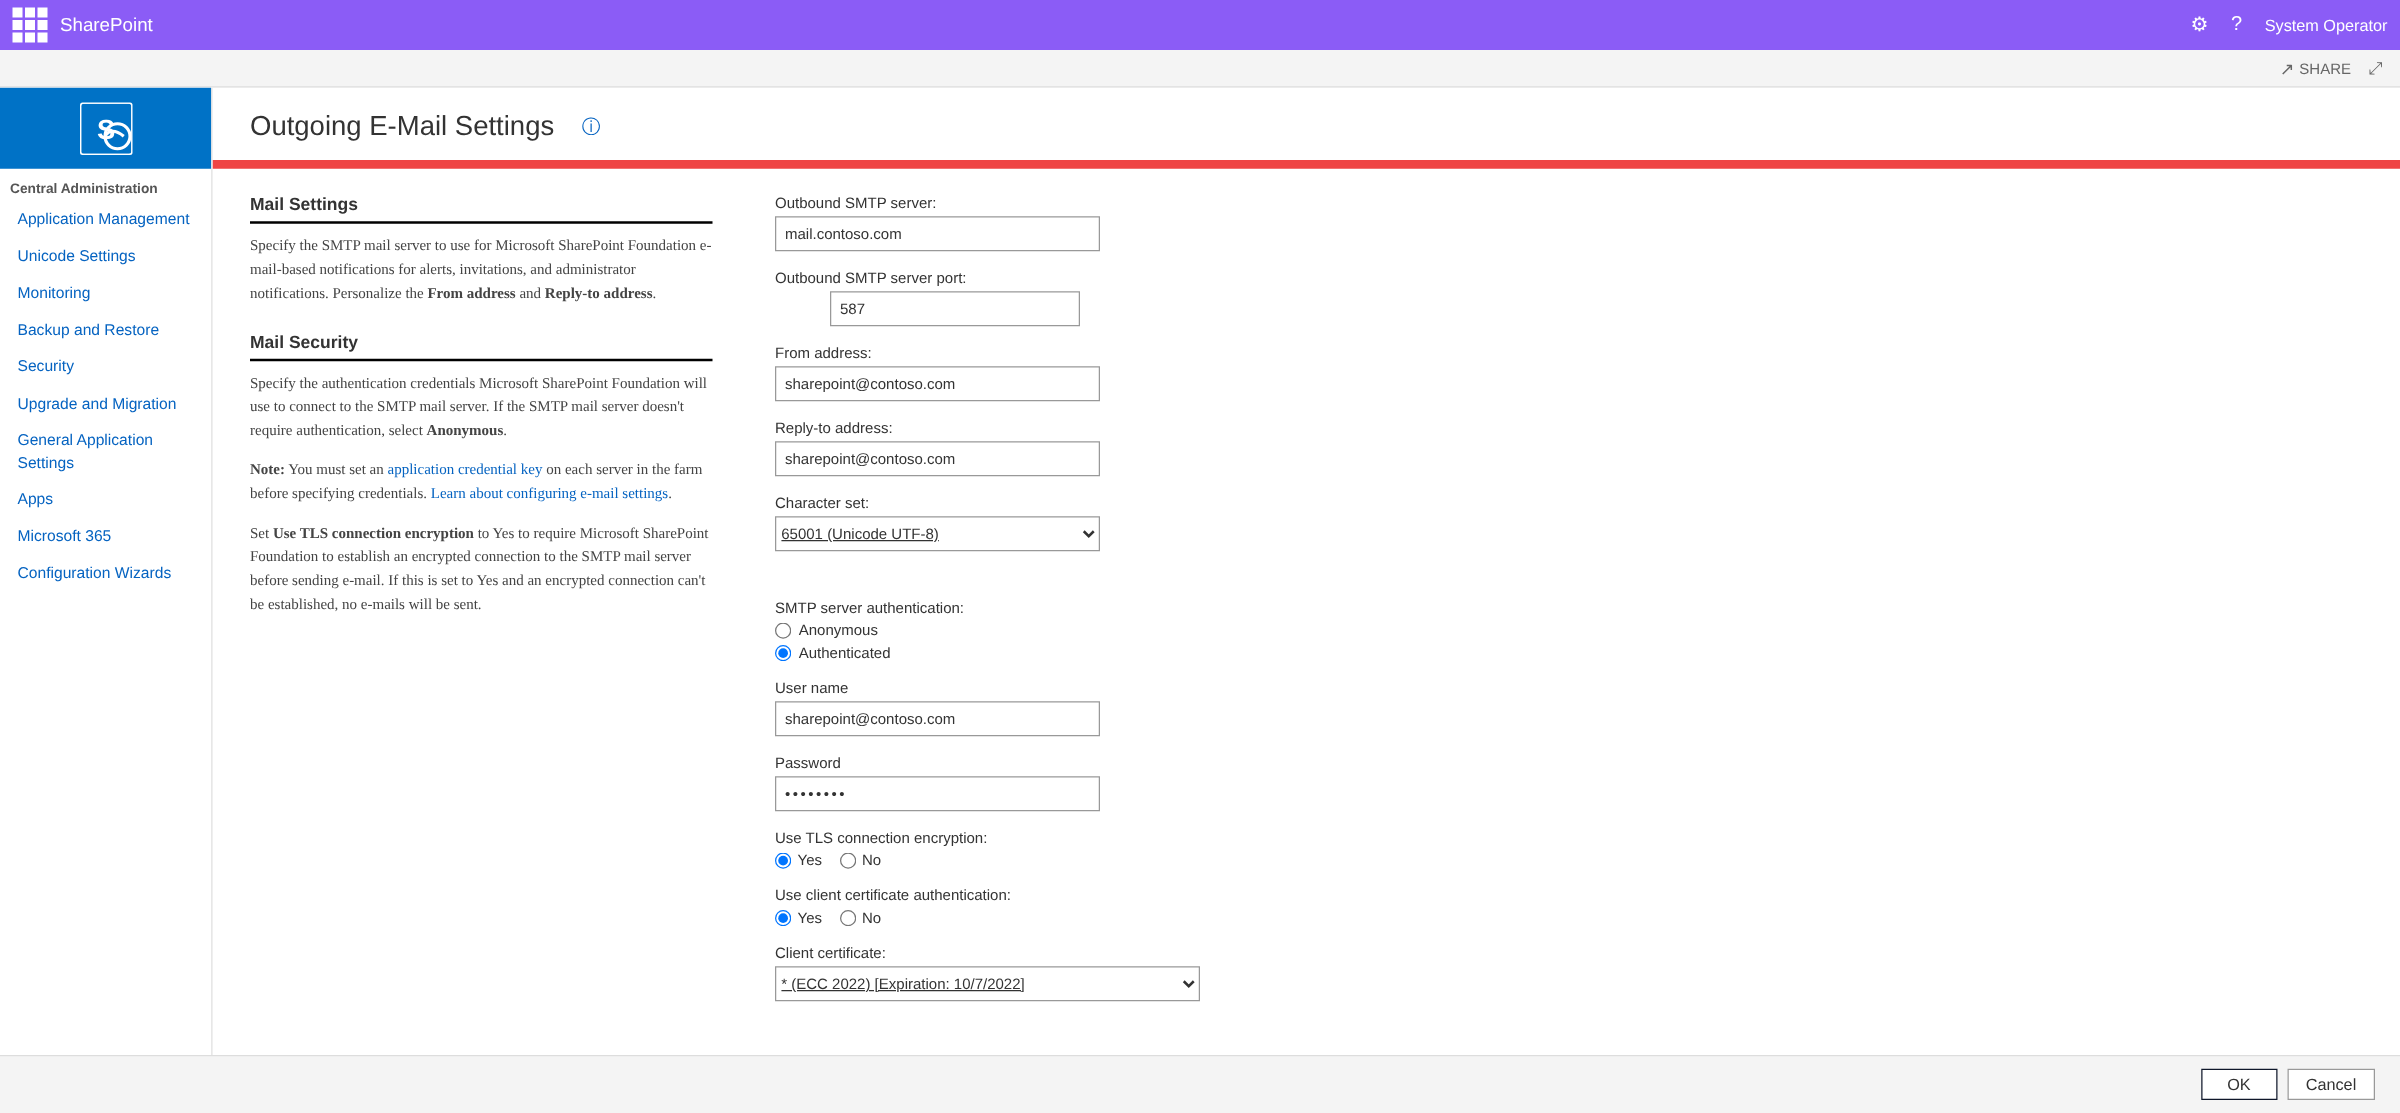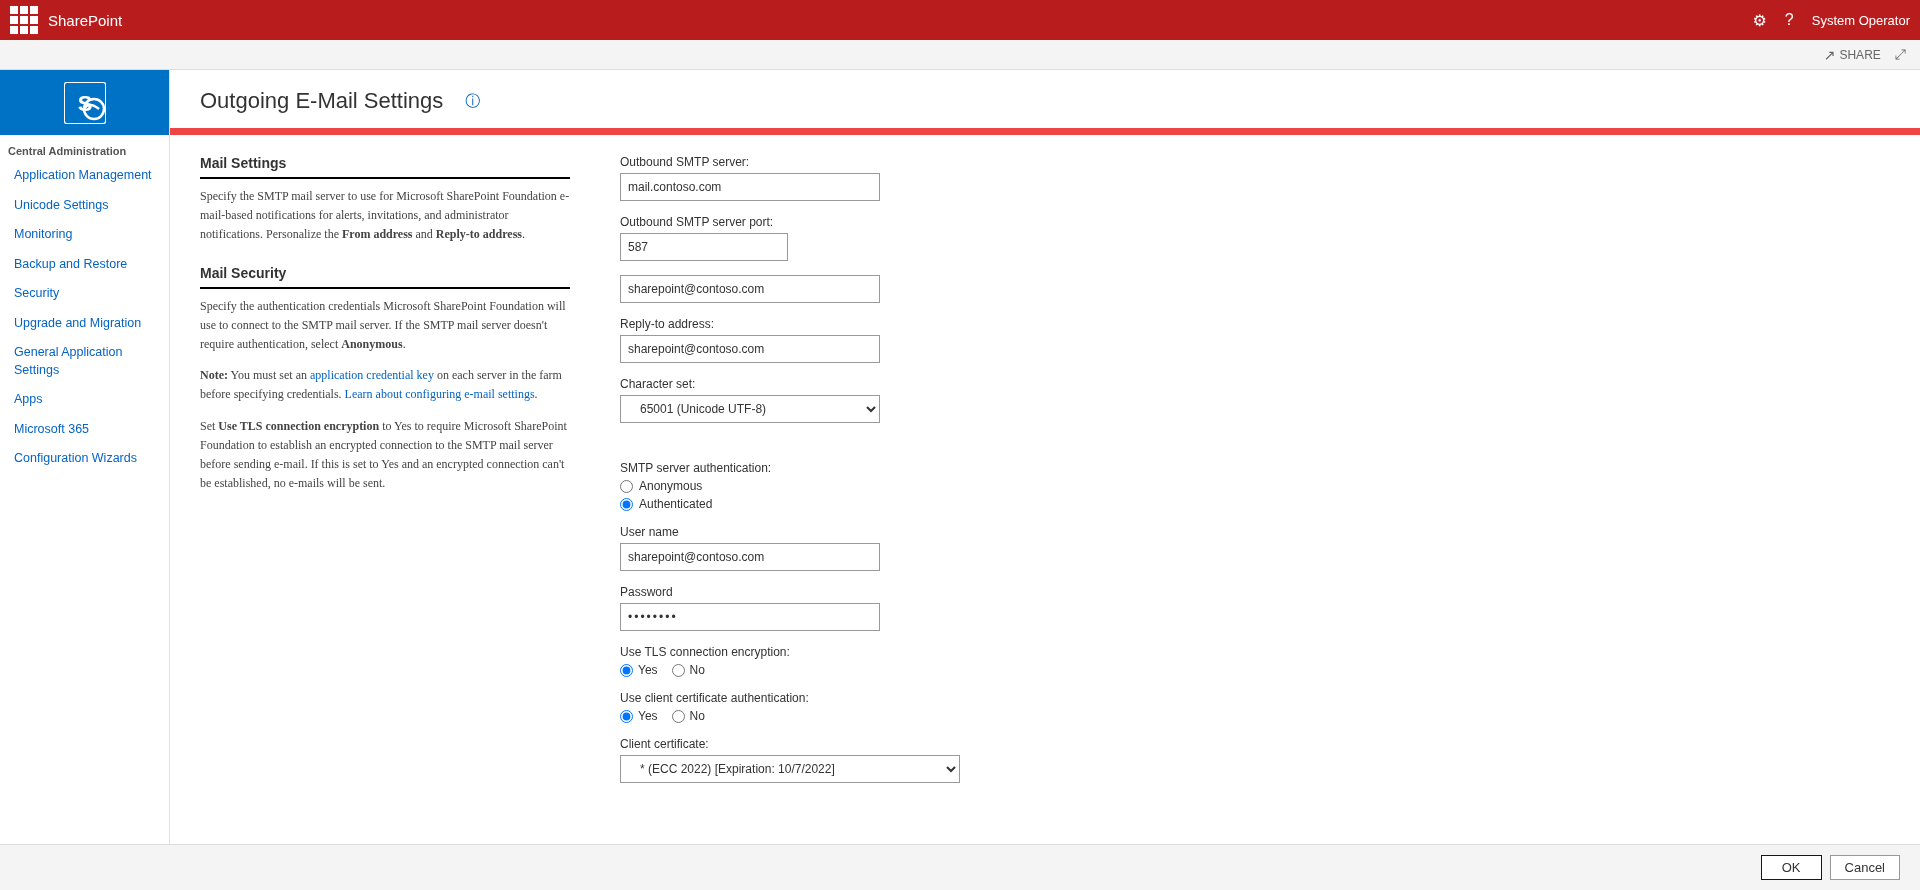--- a/index.html
+++ b/index.html
@@ -1,20 +1,20 @@
 <!DOCTYPE html>
 <html><head>
   <meta charset="utf-8">
   <style>
     * { box-sizing: border-box; margin: 0; padding: 0; }
     body { font-family: 'Segoe UI', Tahoma, Geneva, Verdana, sans-serif; font-size: 13px; color: #333; background: #fff; }
 
     
     .top-nav {
-      background: #b91c1c;
+      background: #8b5cf6;
       height: 40px;
       display: flex;
       align-items: center;
       padding: 0 10px;
       color: #fff;
     }
     .top-nav .waffle-icon {
       width: 28px; height: 28px;
       display: grid; grid-template-columns: repeat(3,8px); grid-template-rows: repeat(3,8px);
       gap: 2px; cursor: pointer; margin-right: 10px;
@@ -150,24 +150,25 @@
       width: 260px; height: 28px;
       border: 1px solid #999;
       padding: 3px 7px;
       font-size: 12px;
       color: #333;
     }
 
     .field-select {
       width: 260px; height: 28px;
       border: 1px solid #999;
-      padding: 2px 15px;
+      padding: 2px 0;
       font-size: 12px;
       color: #333;
       background: #fff;
+      text-decoration: underline;
     }
 
     .radio-group {
       display: flex; flex-direction: column; gap: 4px; margin-bottom: 14px;
     }
     .radio-row {
       display: flex; align-items: center; gap: 6px; font-size: 12px;
     }
     .radio-row input[type="radio"] { margin: 0; cursor: pointer; }
 
@@ -219,21 +220,22 @@
 
     .password-field {
       width: 260px; height: 28px;
       border: 1px solid #999;
       padding: 3px 7px;
       font-size: 12px; letter-spacing: 2px;
       color: #333;
     }
 
     .port-input {
-      width: 168px;
+      width: 200px;
+      margin-left: 44px;
     }
   </style>
 </head>
 <body>
 
 <div class="top-nav">
   <div class="waffle-icon">
     <span></span>
       <span></span>
       <span></span>
@@ -332,20 +334,21 @@
           <label class="field-label">Outbound SMTP server:</label>
           <input class="field-input" type="text" value="mail.contoso.com" style="">
         </div>
 
         <div class="field-group">
           <label class="field-label">Outbound SMTP server port:</label>
           <input class="field-input port-input" type="text" value="587" style="">
         </div>
 
         <div class="field-group">
+          <label class="field-label">From address:</label>
           <input class="field-input" type="text" value="sharepoint@contoso.com" style="">
         </div>
 
         <div class="field-group">
           <label class="field-label">Reply-to address:</label>
           <input class="field-input" type="text" value="sharepoint@contoso.com" style="">
         </div>
 
         <div class="field-group">
           <label class="field-label">Character set:</label>

